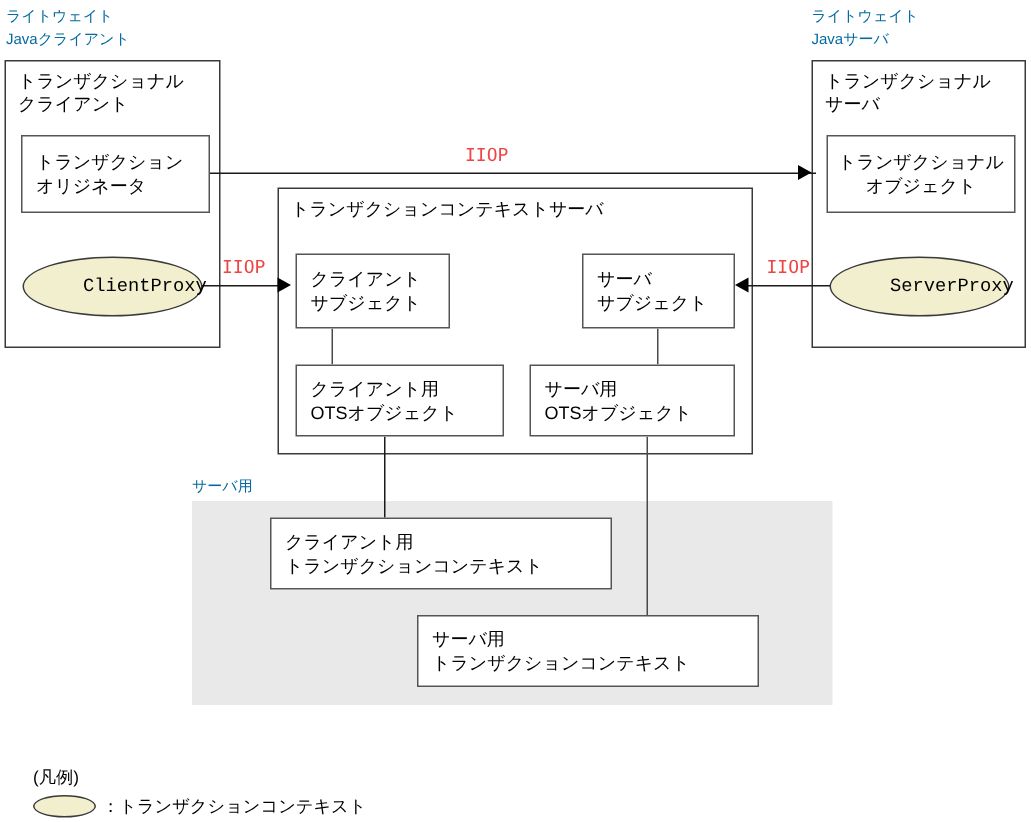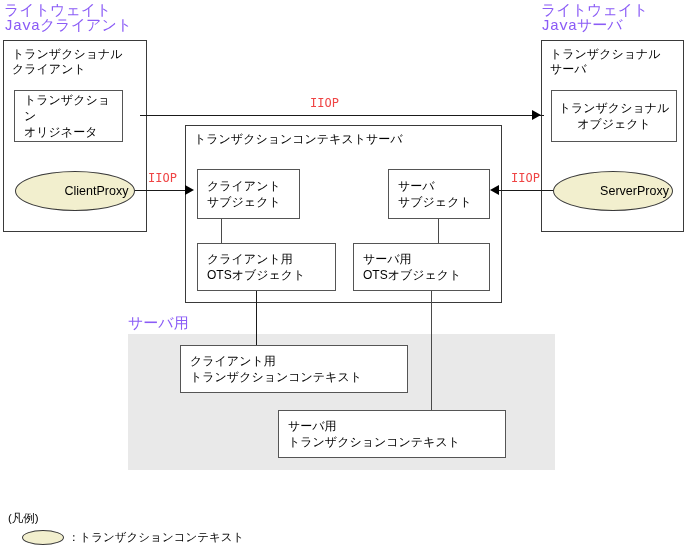--- a/index.html
+++ b/index.html
@@ -15,25 +15,24 @@
     position: relative;
     width: 687px;
     height: 548px;
     background: #ffffff;
     overflow: hidden;
   }
   .abs { position: absolute; }
 
   
   .caption {
-    font-size: 15px;
+    font-size: 10px;
     line-height: 15px;
     white-space: pre-line;
-    color: #8b5cf6;
-    font-family: Liberation Mono, monospace;
+    color: #0369a1;
   }
 
   
   .outer-box {
     border: 1.5px solid #3a3a3a;
     background: transparent;
     box-sizing: border-box;
   }
   .outer-title {
     position: absolute;
@@ -76,21 +75,21 @@
     border-radius: 50%;
     background: #f2efce;
     border: 1.3px solid #3a3a3a;
     display: flex;
     align-items: center;
     justify-content: center;
     box-sizing: border-box;
     z-index: 4;
   }
   .ellipse-label {
-    font-family: Liberation Sans, sans-serif;
+    font-family: Liberation Mono, monospace;
     font-size: 12.5px;
     letter-spacing: 0px;
     color: #000;
     margin-left: 43px;
   }
 
   
   .hline { background: #1a1a1a; height: 1.4px; z-index: 2; }
   .vline { background: #4a4a4a; width: 1.4px; z-index: 2; }
   .vline.dark { background: #1a1a1a; }
@@ -135,21 +134,21 @@
 <div id="canvas">
 
   <div class="abs caption" style="left:4px; top:4px;">ライトウェイト
 Javaクライアント</div>
 
   <div class="abs outer-box" style="left:3px; top:40px; width:144px; height:192px;">
     <div class="outer-title">トランザクショナル
 クライアント</div>
   </div>
 
-  <div class="abs node" style="left:14px; top:90px; width:109px; height:52px;">
+  <div class="abs node" style="left:14px; top:90px; width:126px; height:52px;">
     <div class="node-label">トランザクション
 オリジネータ</div>
   </div>
 
   <div class="abs ellipse" style="left:15px; top:171px; width:120px; height:40px;">
     <span class="ellipse-label">ClientProxy</span>
   </div>
 
   <div class="abs caption" style="left:541px; top:4px;">ライトウェイト
 Javaサーバ</div>
@@ -219,21 +218,21 @@
   <div class="abs link-label" style="left:511px; top:171px;">IIOP</div>
 
   <div class="abs vline" style="left:221px; top:219px; height:24px;"></div>
 
   <div class="abs vline" style="left:438px; top:219px; height:24px;"></div>
 
   <div class="abs vline dark" style="left:256px; top:291px; height:58px;"></div>
 
   <div class="abs vline" style="left:431px; top:291px; height:123px;"></div>
 
-  <div class="abs legend-title" style="left:8px; top:511px;">(凡例)</div>
+  <div class="abs legend-title" style="left:22px; top:511px;">(凡例)</div>
 
   <div class="abs legend-row" style="left:22px; top:530px;">
     <span class="legend-ellipse"></span>
     <span class="legend-text">：</span>
     <span class="legend-text" style="margin-left:0;">トランザクションコンテキスト</span>
   </div>
 
 </div>
 
 </body></html>

